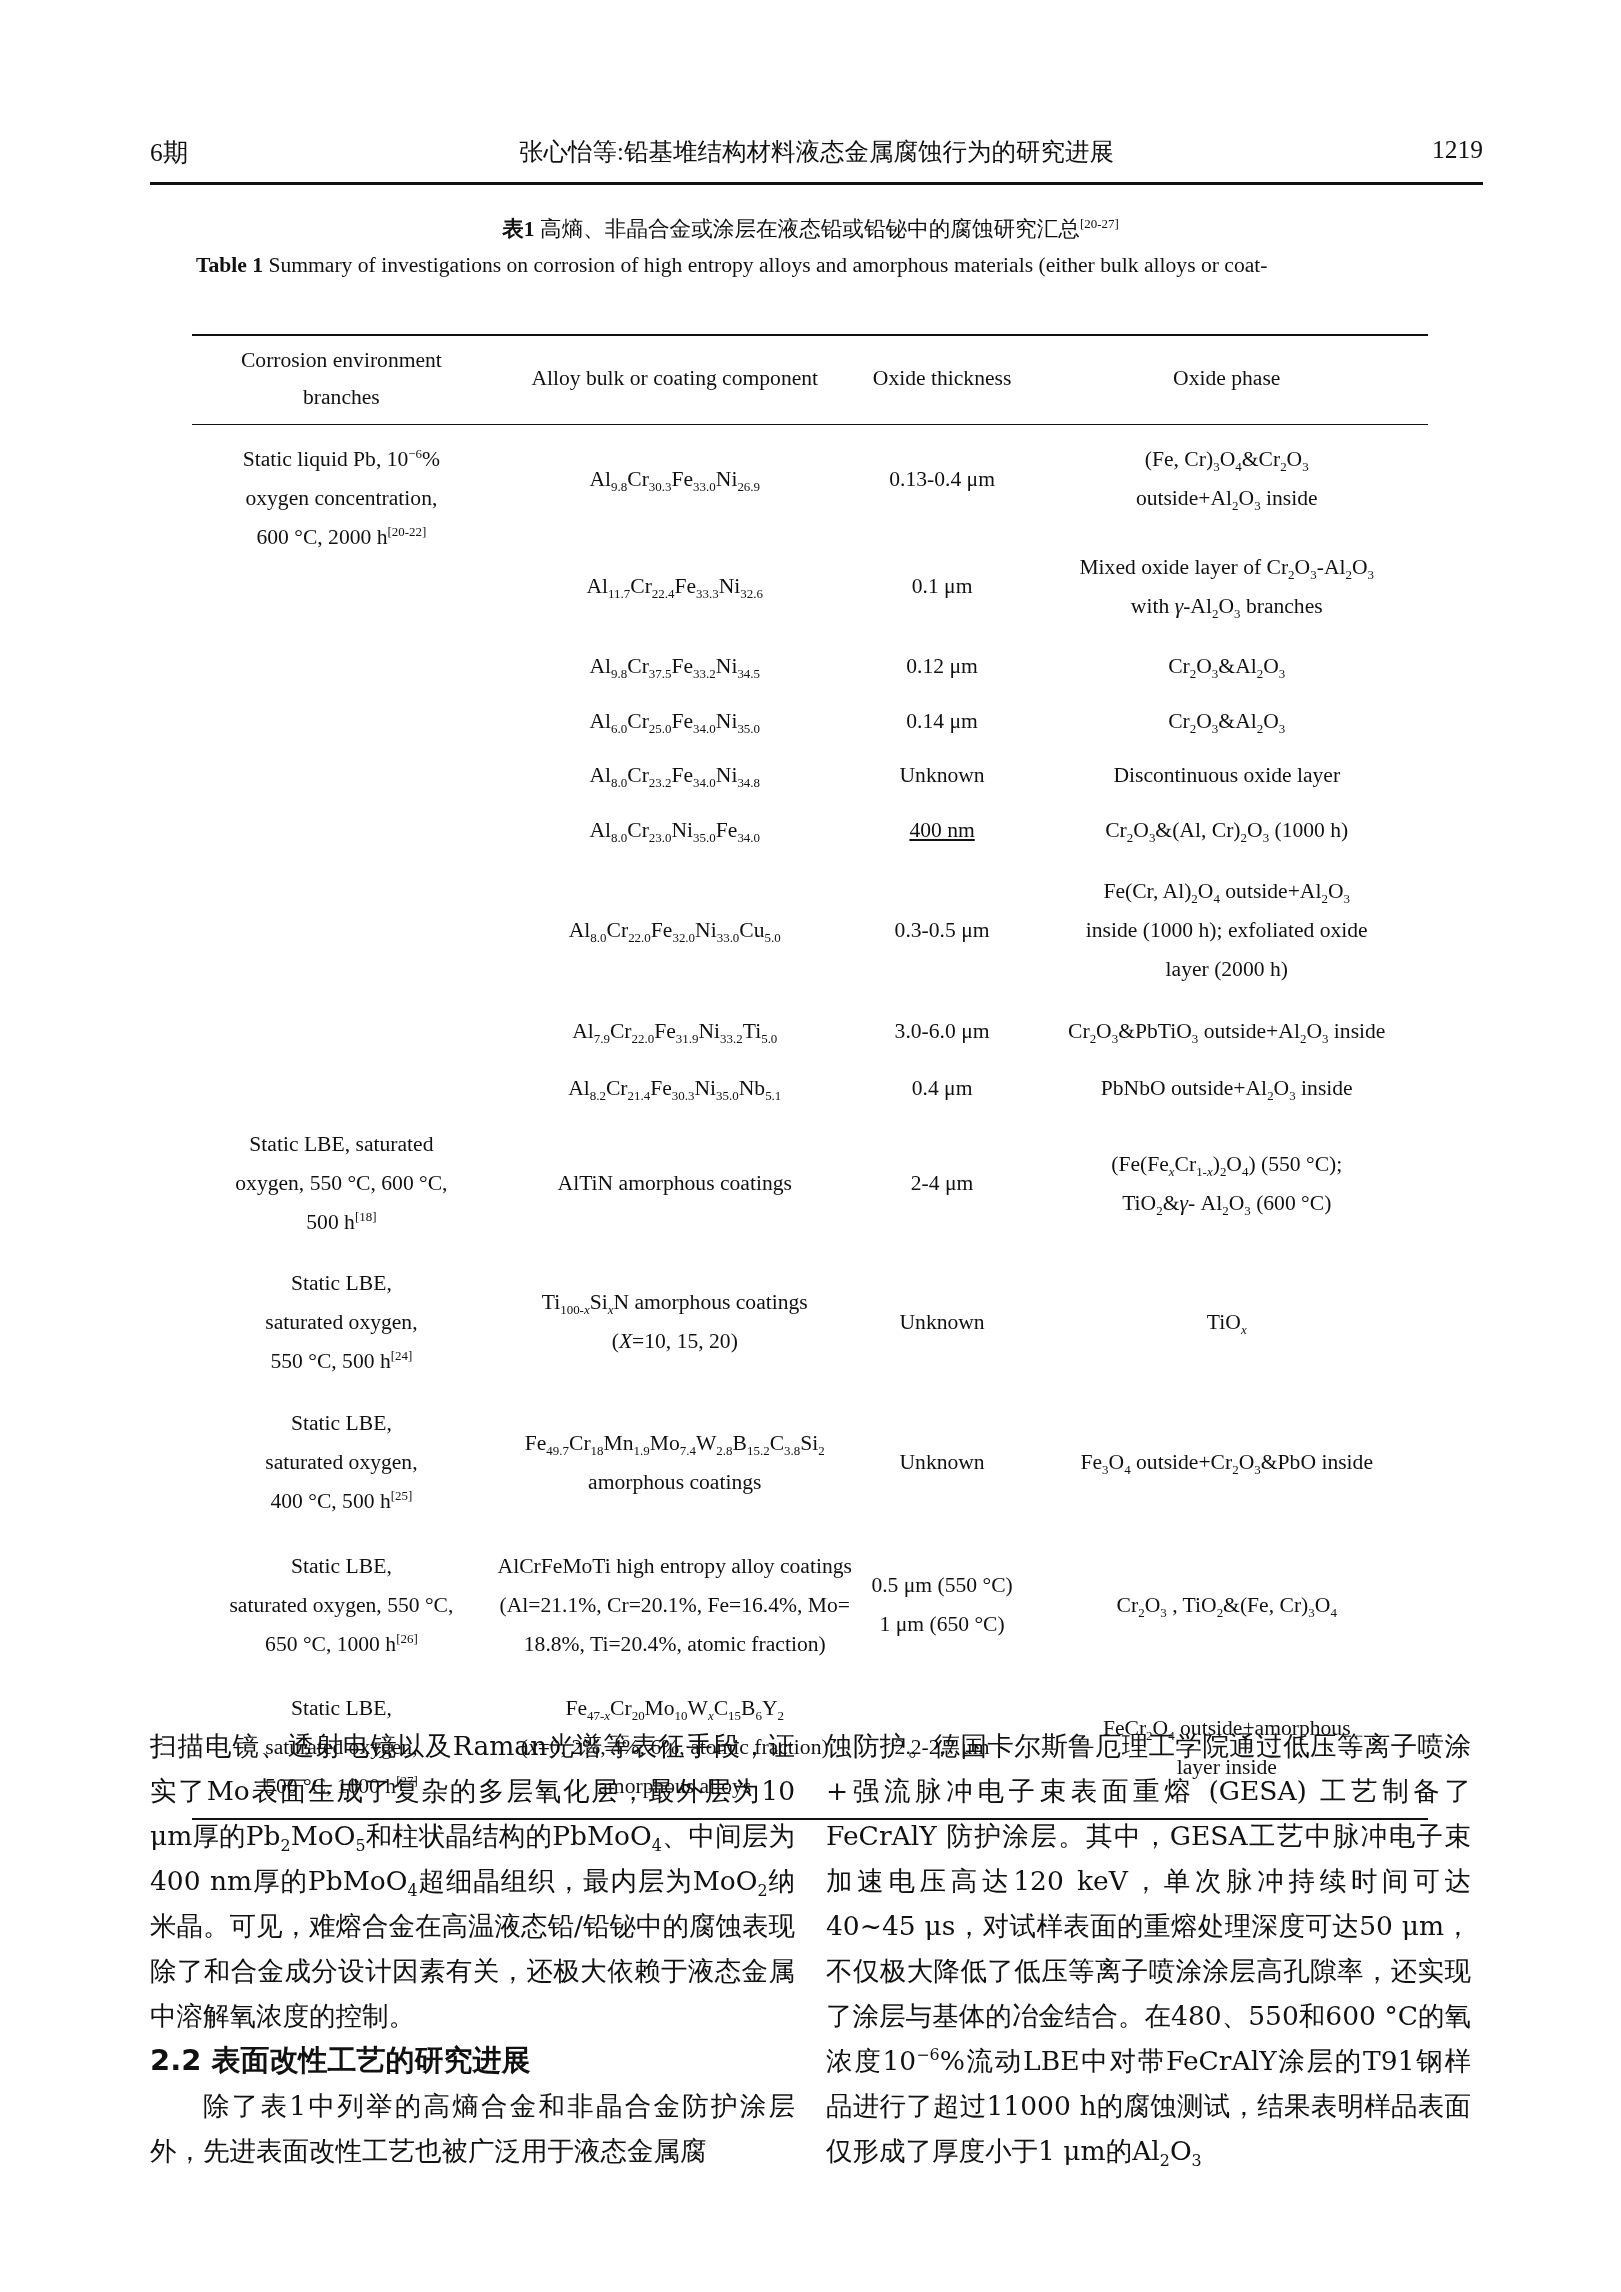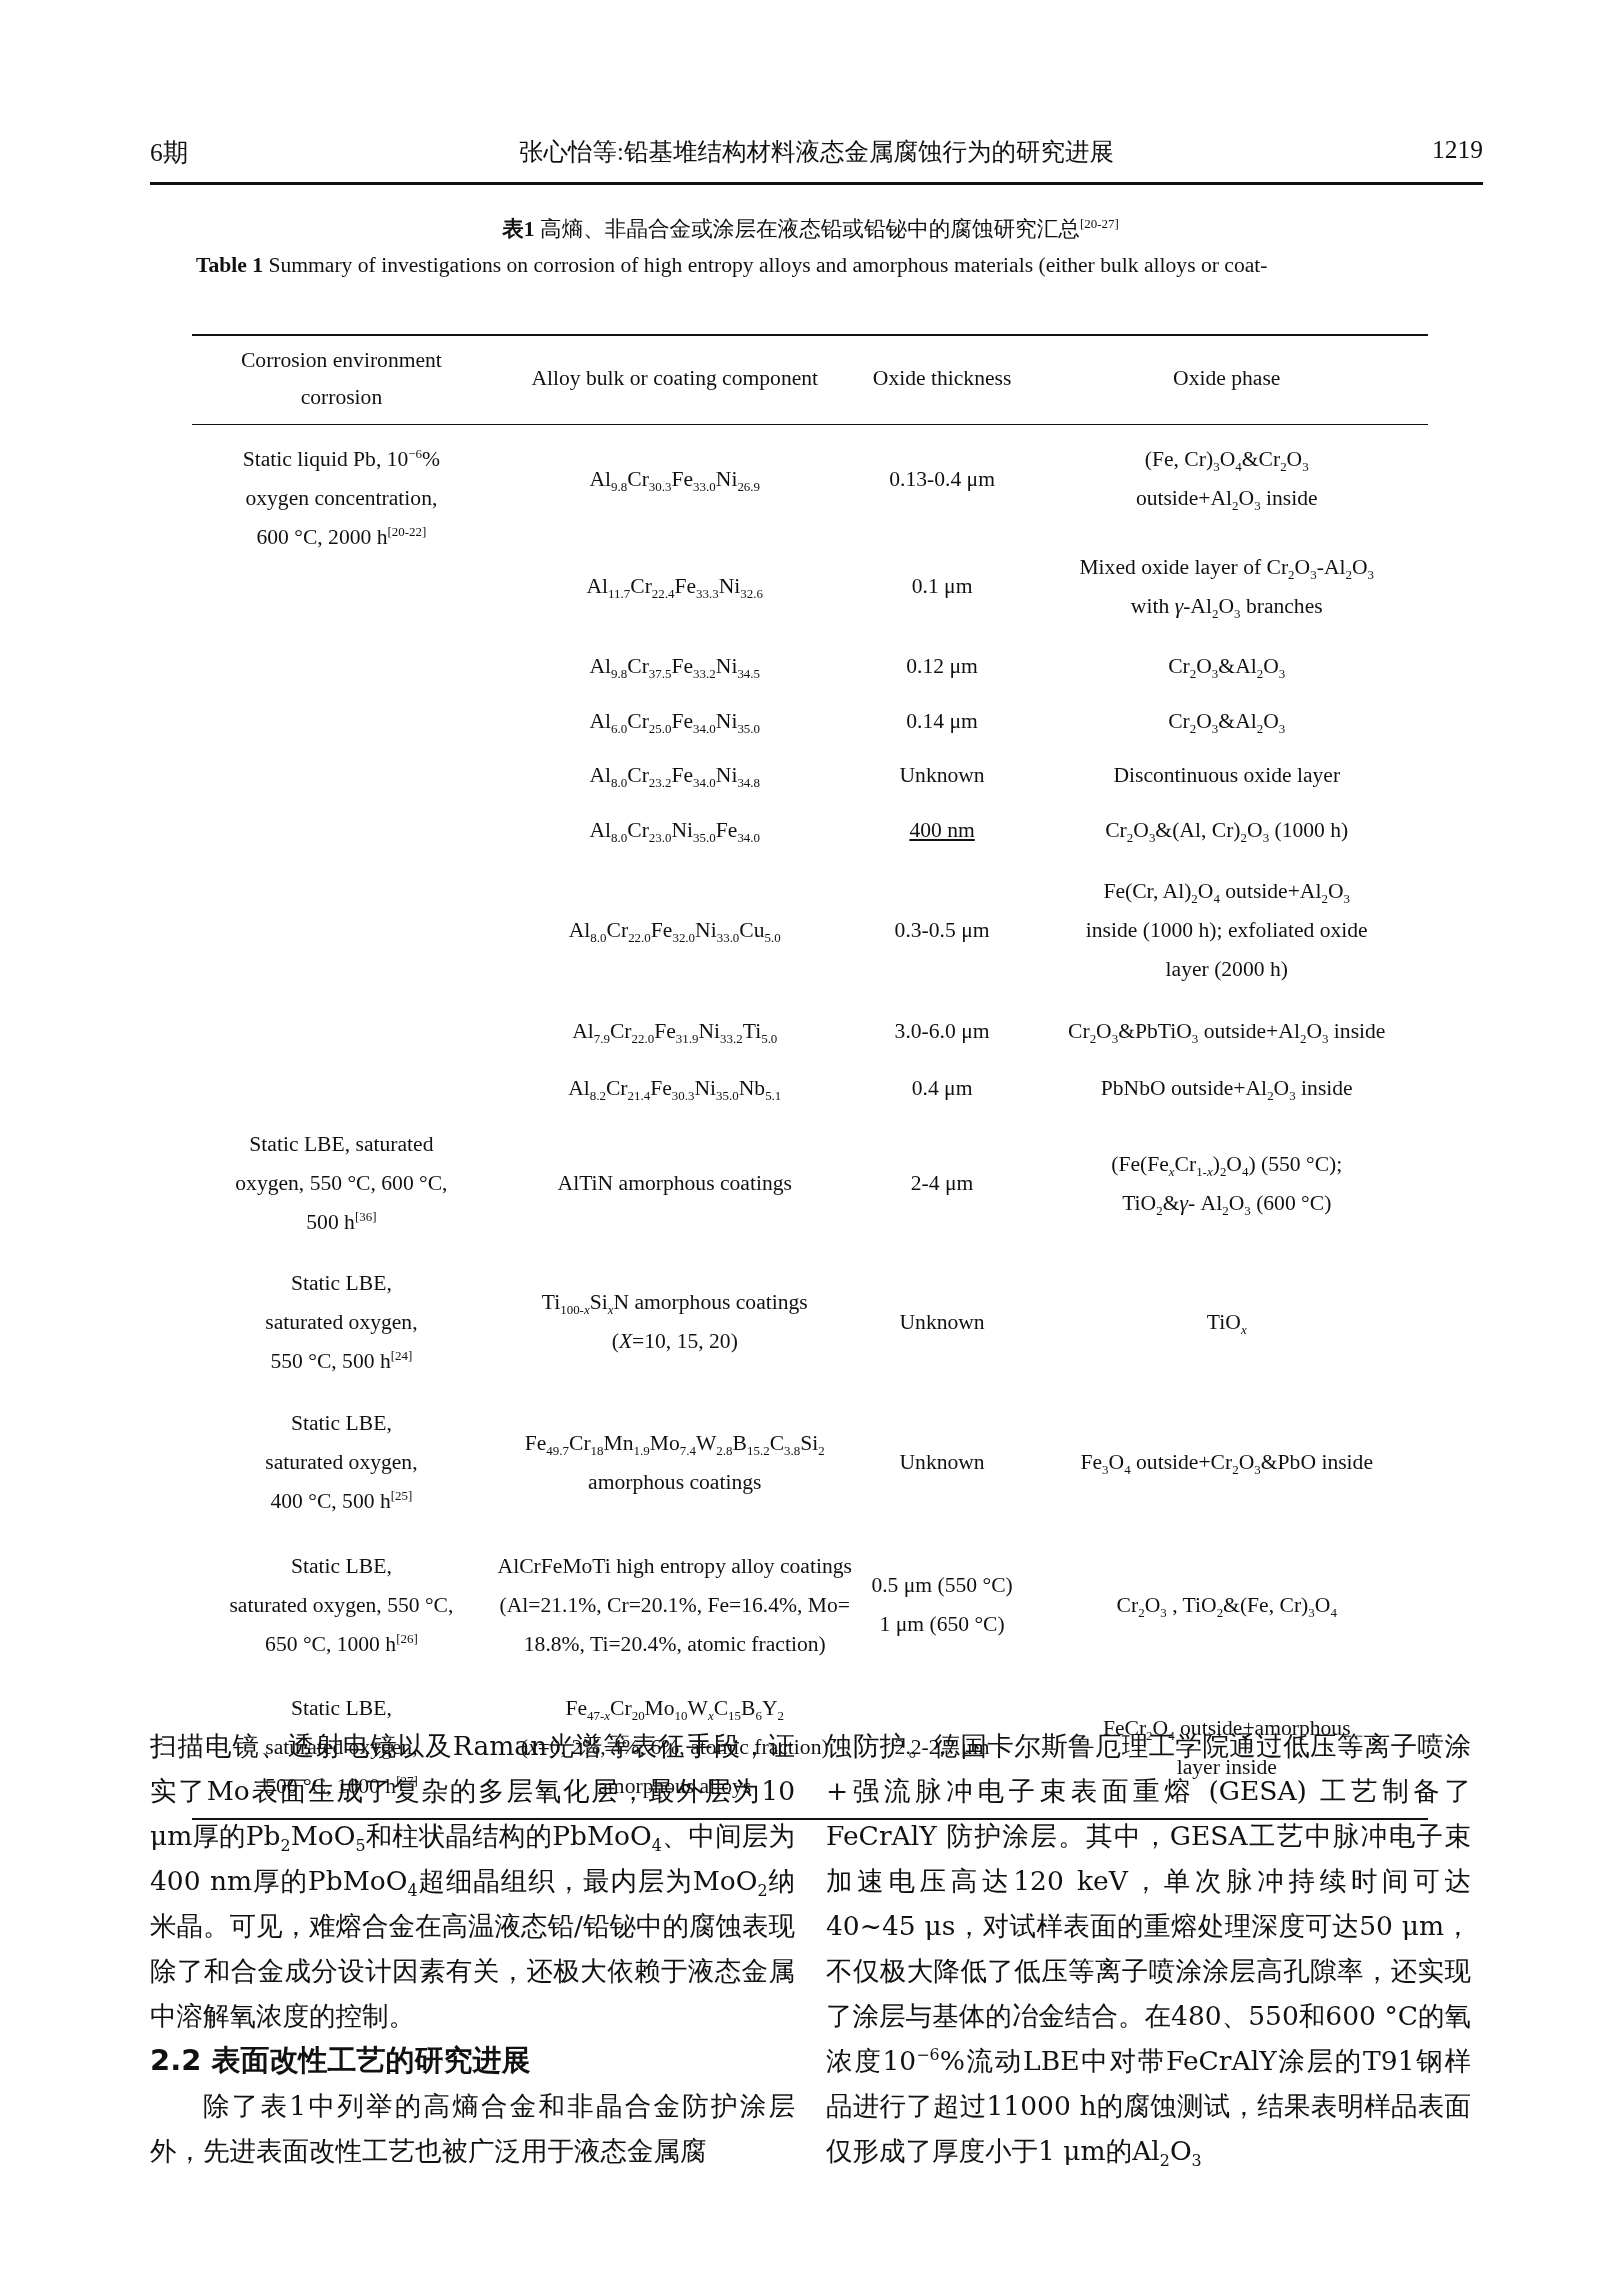--- a/index.html
+++ b/index.html
@@ -67,21 +67,21 @@
   <b>表1</b><span> 高熵、非晶合金或涂层在液态铅或铅铋中的腐蚀研究汇总</span><sup>[20-27]</sup>
 </div>
 
 <div class="caption-en">
   <span class="lab">Table 1</span><span> Summary of investigations on corrosion of high entropy alloys and amorphous materials (either bulk alloys or coat-</span>
 </div>
 
 <table class="main">
   <thead>
     <tr>
-      <th class="c1"><span style="display:inline-block;width:225px;">Corrosion environment corrosion</span></th>
+      <th class="c1"><span style="display:inline-block;width:225px;">Corrosion environment branches</span></th>
       <th class="c2">Alloy bulk or coating component</th>
       <th class="c3">Oxide thickness</th>
       <th class="c4">Oxide phase</th>
     </tr>
   </thead>
   <tbody id="table-body">
       <tr>
         <td class="c1" rowspan="9" style="padding-top: 15.7px; padding-bottom: 15.7px; vertical-align: top;">Static liquid Pb, 10<sup>−6</sup>%<br>oxygen concentration,<br>600 °C, 2000 h<sup>[20-22]</sup></td>
         <td class="c2" style="padding-top: 15.7px; padding-bottom: 15.7px;">Al<sub>9.8</sub>Cr<sub>30.3</sub>Fe<sub>33.0</sub>Ni<sub>26.9</sub></td>
         <td class="c3" style="padding-top: 15.7px; padding-bottom: 15.7px;">0.13-0.4 μm</td>
@@ -121,21 +121,21 @@
         <td class="c2" style="padding-top: 9.8px; padding-bottom: 9.8px;">Al<sub>7.9</sub>Cr<sub>22.0</sub>Fe<sub>31.9</sub>Ni<sub>33.2</sub>Ti<sub>5.0</sub></td>
         <td class="c3" style="padding-top: 9.8px; padding-bottom: 9.8px;">3.0-6.0 μm</td>
         <td class="c4" style="padding-top: 9.8px; padding-bottom: 9.8px;">Cr<sub>2</sub>O<sub>3</sub>&amp;PbTiO<sub>3</sub> outside+Al<sub>2</sub>O<sub>3</sub> inside</td>
       </tr>
       <tr>
         <td class="c2" style="padding-top: 7.8px; padding-bottom: 7.8px;">Al<sub>8.2</sub>Cr<sub>21.4</sub>Fe<sub>30.3</sub>Ni<sub>35.0</sub>Nb<sub>5.1</sub></td>
         <td class="c3" style="padding-top: 7.8px; padding-bottom: 7.8px;">0.4 μm</td>
         <td class="c4" style="padding-top: 7.8px; padding-bottom: 7.8px;">PbNbO outside+Al<sub>2</sub>O<sub>3</sub> inside</td>
       </tr>
       <tr>
-        <td class="c1" style="padding-top: 9.8px; padding-bottom: 9.8px;">Static LBE, saturated<br>oxygen, 550 °C, 600 °C,<br>500 h<sup>[36]</sup></td>
+        <td class="c1" style="padding-top: 9.8px; padding-bottom: 9.8px;">Static LBE, saturated<br>oxygen, 550 °C, 600 °C,<br>500 h<sup>[18]</sup></td>
         <td class="c2" style="padding-top: 9.8px; padding-bottom: 9.8px;">AlTiN amorphous coatings</td>
         <td class="c3" style="padding-top: 9.8px; padding-bottom: 9.8px;">2-4 μm</td>
         <td class="c4" style="padding-top: 9.8px; padding-bottom: 9.8px;">(Fe(Fe<sub><i>x</i></sub>Cr<sub>1-<i>x</i></sub>)<sub>2</sub>O<sub>4</sub>) (550 °C);<br>TiO<sub>2</sub>&amp;<i>γ</i>- Al<sub>2</sub>O<sub>3</sub> (600 °C)</td>
       </tr>
       <tr>
         <td class="c1" style="padding-top: 11.8px; padding-bottom: 11.8px;">Static LBE,<br>saturated oxygen,<br>550 °C, 500 h<sup>[24]</sup></td>
         <td class="c2" style="padding-top: 11.8px; padding-bottom: 11.8px;">Ti<sub>100-<i>x</i></sub>Si<sub><i>x</i></sub>N amorphous coatings<br>(<i>X</i>=10, 15, 20)</td>
         <td class="c3" style="padding-top: 11.8px; padding-bottom: 11.8px;">Unknown</td>
         <td class="c4" style="padding-top: 11.8px; padding-bottom: 11.8px;">TiO<sub><i>x</i></sub></td>
       </tr>

